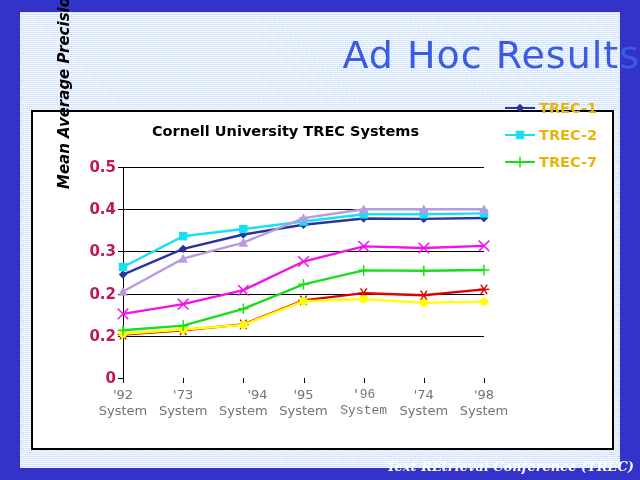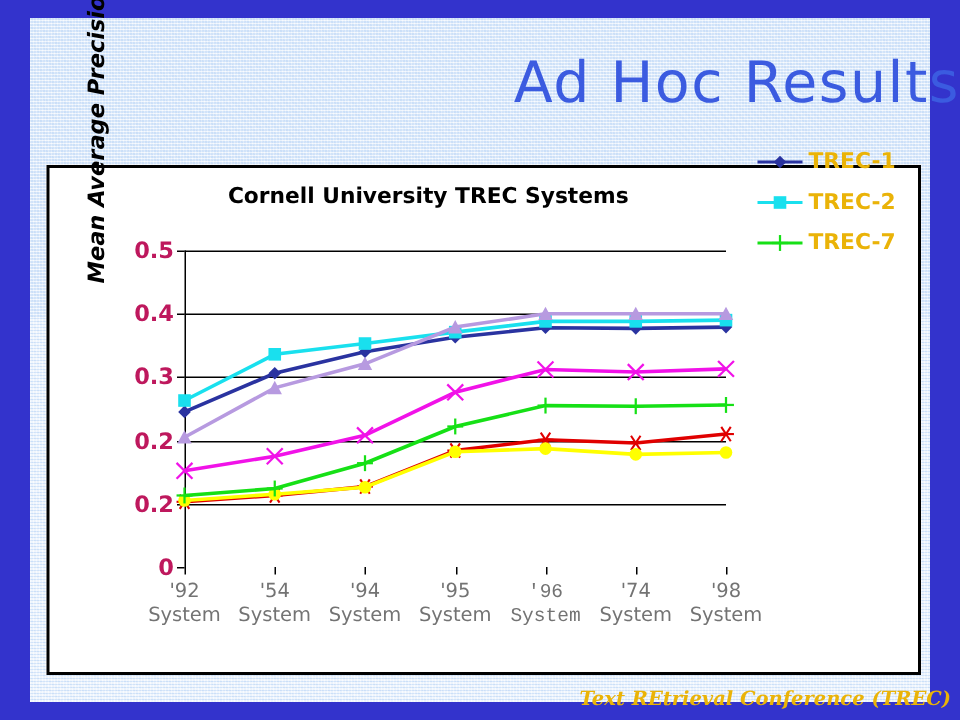--- a/index.html
+++ b/index.html
@@ -71,21 +71,21 @@
   .legend-swatch .lline{
     position:absolute;left:0;top:6px;width:30px;height:2px;
   }
   .legend-swatch .lmark{
     position:absolute;left:9px;top:1px;width:12px;height:12px;
   }
   .legend-label{font-size:14.5px;font-weight:bold;color:#eab308;white-space:nowrap;}
   #footer{
     position:absolute;left:0;bottom:6px;width:634px;text-align:right;
     font-family:"DejaVu Serif", serif;font-style:italic;font-weight:bold;
-    font-size:13px;color:#eab308;
+    font-size:13px;color:#ffffff;
   }
 </style>
 </head>
 <body>
 
 <div id="slide-bg"></div>
 
 <div id="title">Ad Hoc Results</div>
 
 <div id="panel">
@@ -114,25 +114,25 @@
         <div class="ytick" style="top: 0px;">0.5</div>
       </div>
     <div id="x-ticks">
         <div class="xtick" style="left: 0px;"></div>
         <div class="xlab" style="left: 0px;">
           <span>'92</span>
           <span>System</span>
         </div>
         <div class="xtick" style="left: 60.1667px;"></div>
         <div class="xlab" style="left: 60.1667px;">
-          <span>'54</span>
+          <span>'73</span>
           <span>System</span>
         </div>
         <div class="xtick" style="left: 120.333px;"></div>
-        <div class="xlab" style="left: 120.333px;">
+        <div class="xlab" style="left: 120.333px; text-align: right;">
           <span>'94</span>
           <span>System</span>
         </div>
         <div class="xtick" style="left: 180.5px;"></div>
         <div class="xlab" style="left: 180.5px;">
           <span>'95</span>
           <span>System</span>
         </div>
         <div class="xtick" style="left: 240.667px;"></div>
         <div class="xlab" style="left: 240.667px; font-family: Liberation Mono, monospace;">

